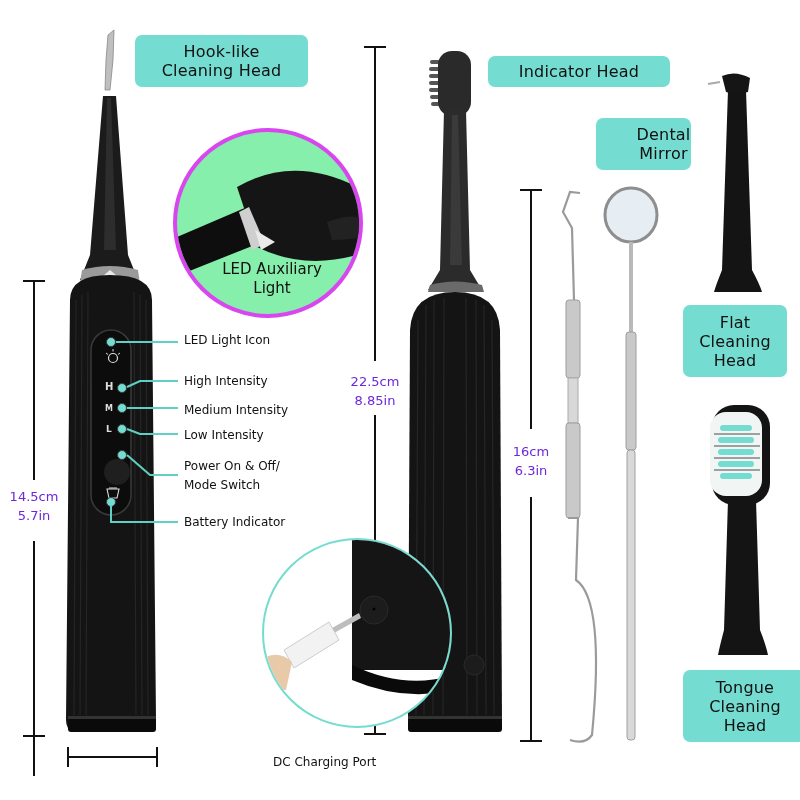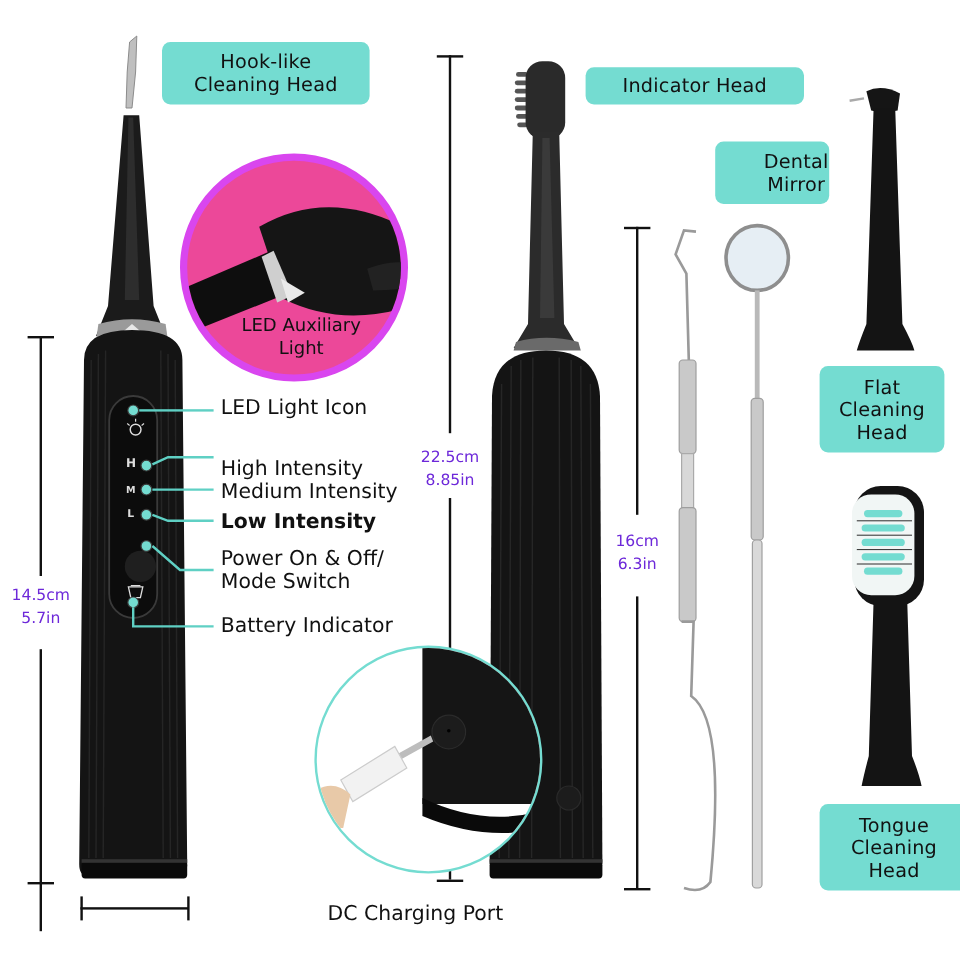--- a/index.html
+++ b/index.html
@@ -6,21 +6,21 @@
   html, body { width: 800px; height: 800px; background: #ffffff; overflow: hidden; }
   body { position: relative; font-family: "DejaVu Sans", "Liberation Sans", sans-serif; color: #111; }
   .abs { position: absolute; }
   .tag {
     position: absolute; background: #74dcd1; border-radius: 7px;
     color: #111; text-align: center; font-size: 16px; line-height: 19px;
     display: flex; align-items: center; justify-content: center; flex-direction: column;
     letter-spacing: 0.2px;
   }
   .tag span { display: block; }
-  .callout { position: absolute; font-size: 17px; line-height: 19px; color: #111; white-space: nowrap; }
+  .callout { position: absolute; font-size: 12px; line-height: 19px; color: #111; white-space: nowrap; }
   .dim { position: absolute; color: #6d28d9; font-size: 13px; line-height: 19px; text-align: center; }
   .line-v { position: absolute; width: 2px; background: #111; }
   .line-h { position: absolute; height: 2px; background: #111; }
   .teal-h { position: absolute; height: 2px; background: #5fd0c4; }
   .dot { position: absolute; width: 10px; height: 10px; border-radius: 50%; background: #74dcd1; border: 1.5px solid #3a3a3a; }
   svg { position: absolute; overflow: visible; }
 </style>
 </head>
 <body>
 
@@ -78,35 +78,35 @@
   <g stroke="#5fd0c4" stroke-width="2" fill="none">
     <polyline points="127,387 140,381 178,381"></polyline>
     <polyline points="127,408 178,408"></polyline>
     <polyline points="127,429 140,434 178,434"></polyline>
     <polyline points="127,455 150,475 178,475"></polyline>
     <polyline points="111,506 111,522 178,522"></polyline>
   </g>
 </svg>
 
 <div class="callout" style="left:184px;top:331px;">LED Light Icon</div>
-<div class="callout" style="left:184px;top:372px;margin-top:10px;">High Intensity</div>
+<div class="callout" style="left:184px;top:372px;">High Intensity</div>
 <div class="callout" style="left:184px;top:401px;">Medium Intensity</div>
-<div class="callout" style="left:184px;top:426px;font-weight:bold;">Low Intensity</div>
+<div class="callout" style="left:184px;top:426px;">Low Intensity</div>
 <div class="callout" style="left:184px;top:457px;">
   <span style="display:block">Power On &amp; Off/</span>
   <span style="display:block">Mode Switch</span>
 </div>
 <div class="callout" style="left:184px;top:513px;">Battery Indicator</div>
 
 <div class="tag" style="left:135px;top:35px;width:173px;height:52px;">
   <span>Hook-like</span>
   <span>Cleaning Head</span>
 </div>
 
-<div class="abs" style="left:150px;top:128px;width:190px;height:190px;border-radius:50%;border:6px solid #d946ef;background:#ec4899;overflow:hidden;">
+<div class="abs" style="left:173px;top:128px;width:190px;height:190px;border-radius:50%;border:4px solid #d946ef;background:#86efac;overflow:hidden;">
   <svg width="190" height="190" style="left:0;top:0;">
     <path d="M60 55 Q120 20 190 60 L190 120 Q130 140 80 115 Z" fill="#151515"></path>
     <path d="M0 105 L70 75 L85 110 L10 140 Z" fill="#0e0e0e"></path>
     <path d="M62 80 L72 75 L88 112 L75 118 Z" fill="#cfcfcf"></path>
     <path d="M78 98 L98 110 L84 118 Z" fill="#eaeaea"></path>
     <path d="M150 90 Q175 80 190 88 L190 105 Q170 108 155 108 Z" fill="#222"></path>
   </svg>
   <div class="abs" style="left:0;top:128px;width:190px;text-align:center;font-size:15px;line-height:19px;color:#111;">
     <span style="display:block">LED Auxiliary</span>
     <span style="display:block">Light</span>

